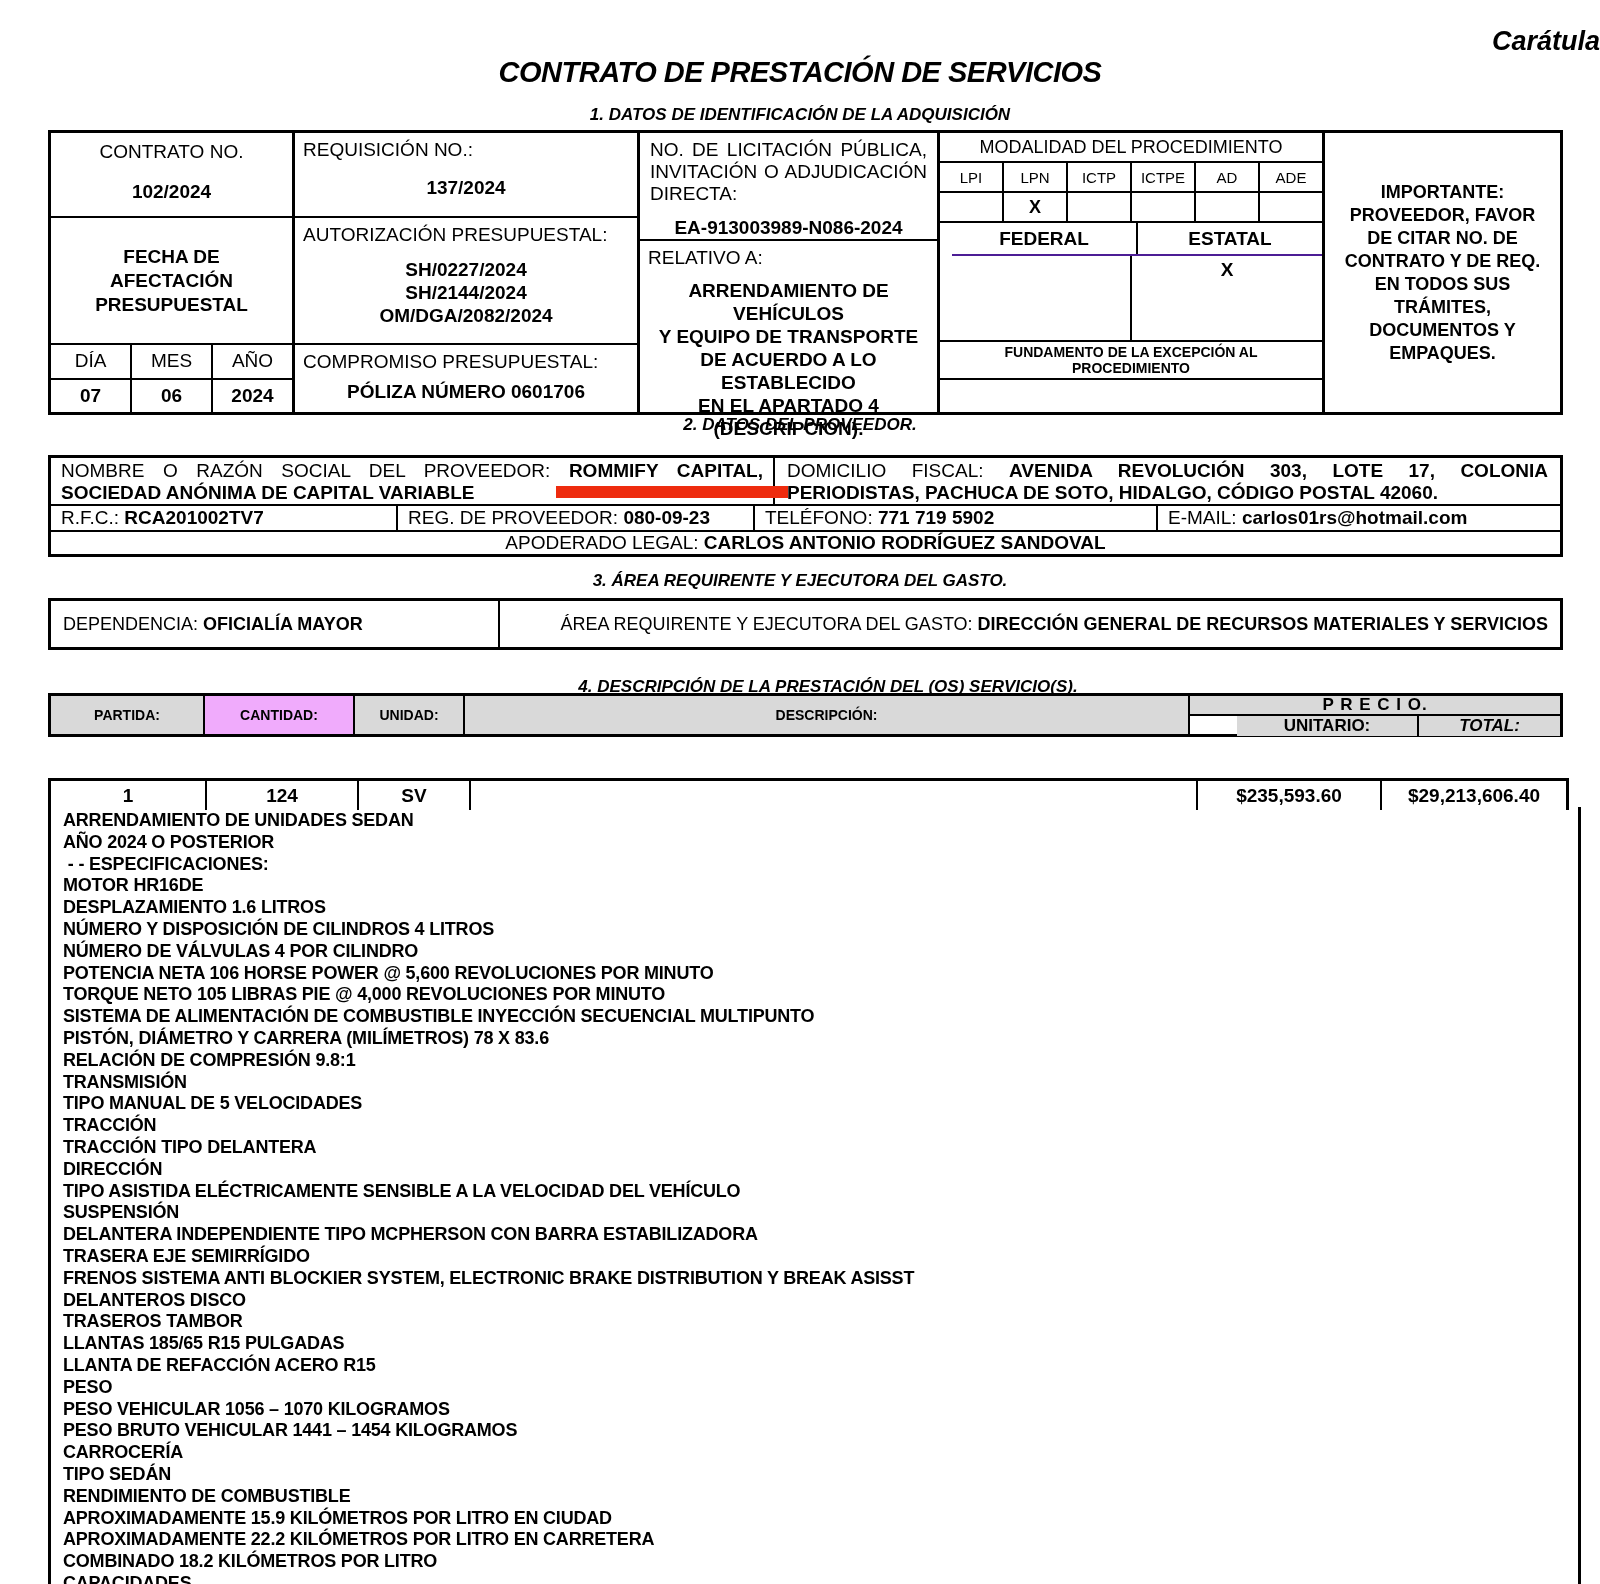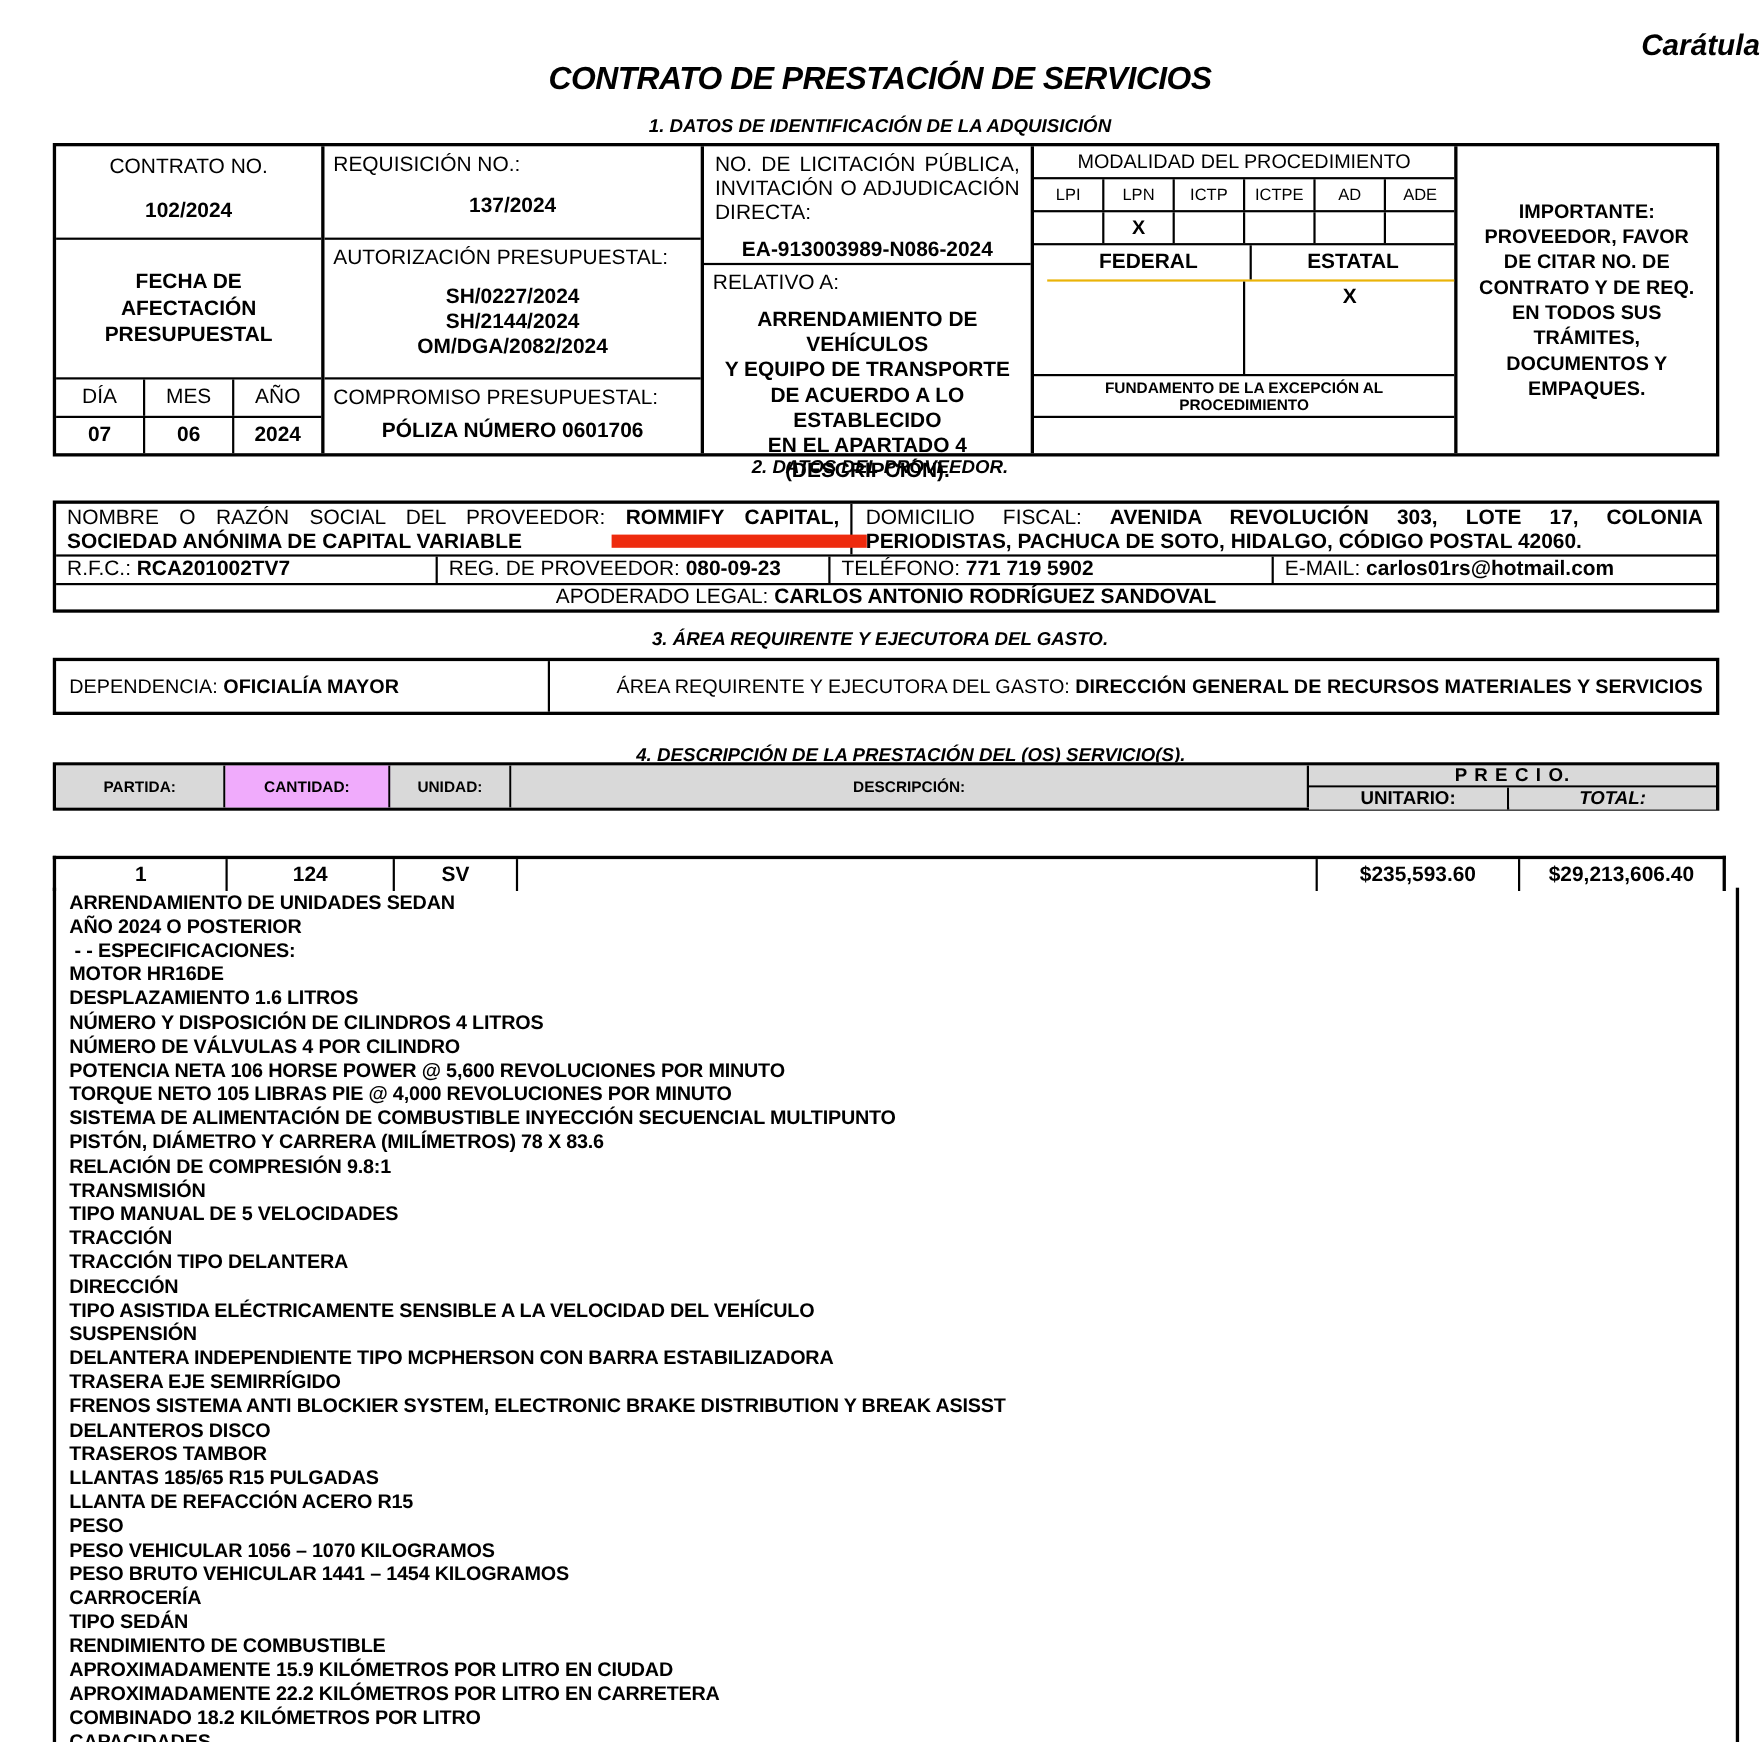--- a/index.html
+++ b/index.html
@@ -37,21 +37,21 @@
   .jwrap{padding:6px 10px 0 10px;}
   .jline{font-size:19px;line-height:22px;text-align:justify;text-align-last:justify;}
   .lines-ctr{text-align:center;font-weight:bold;font-size:19px;line-height:23px;}
 
   
   .mod-head{height:30px;border-bottom:2px solid #000;display:flex;align-items:center;justify-content:center;font-size:18px;}
   .mod-row{display:flex;border-bottom:2px solid #000;height:30px;}
   .mod-cell{flex:1;border-right:2px solid #000;display:flex;align-items:center;justify-content:center;font-size:15px;}
   .mod-cell:last-child{border-right:none;}
   .mod-marks .mod-cell{font-size:18px;font-weight:bold;}
-  .fedest{display:flex;border-bottom:2px solid #eab308;height:33px;margin-left:12px;}
+  .fedest{display:flex;border-bottom:2px solid #4c1d95;height:33px;margin-left:12px;}
   .fedest-cell{flex:1;border-right:2px solid #000;display:flex;align-items:center;justify-content:center;font-size:19px;font-weight:bold;}
   .fedest-cell:last-child{border-right:none;}
   .talls{display:flex;border-bottom:2px solid #000;height:86px;}
   .tall-cell{flex:1;border-right:2px solid #000;display:flex;align-items:flex-start;justify-content:center;
              padding-top:3px;font-size:19px;font-weight:bold;}
   .tall-cell:last-child{border-right:none;}
   .fund{height:38px;border-bottom:2px solid #000;display:flex;align-items:center;justify-content:center;
         text-align:center;font-size:14px;font-weight:bold;line-height:16px;padding:0 28px;}
   .importante{flex:1;display:flex;align-items:center;justify-content:center;}
   .importante-inner{width:205px;text-align:center;font-size:18px;font-weight:bold;line-height:23px;}
@@ -76,21 +76,21 @@
 
   
   #s4h{left:48px;top:693px;width:1515px;height:44px;display:flex;}
   #s4h > div{border-right:2px solid #000;}
   .gray{background:#d9d9d9;}
   .hw1{width:154px}.hw2{width:150px}.hw3{width:110px}.hw4{width:725px}
   .hcell{display:flex;align-items:center;justify-content:center;font-size:14px;font-weight:bold;}
   .h-precio{flex:1;display:flex;flex-direction:column;border-right:none !important;}
   .h-precio-top{height:20px;border-bottom:2px solid #000;display:flex;align-items:center;justify-content:center;
                 font-size:17px;font-weight:bold;letter-spacing:1px;}
-  .h-precio-bot{flex:1;display:flex;}
+  .h-precio-bot{flex:1;display:flex;padding-left:47px;}
   .h-unit{width:182px;border-right:2px solid #000;display:flex;align-items:center;justify-content:center;font-size:17px;font-weight:bold;}
   .h-total{flex:1;display:flex;align-items:center;justify-content:center;font-size:17px;font-weight:bold;font-style:italic;}
 
   
   #s4r{left:48px;top:778px;width:1515px;height:29px;display:flex;border:3px solid #000;border-bottom:none;}
   #s4r > div{border-right:2px solid #000;display:flex;align-items:center;justify-content:center;
              font-size:19px;font-weight:bold;}
   #s4r > div:last-child{border-right:none;}
   .rw5{width:182px}.rw6{flex:1}
 

